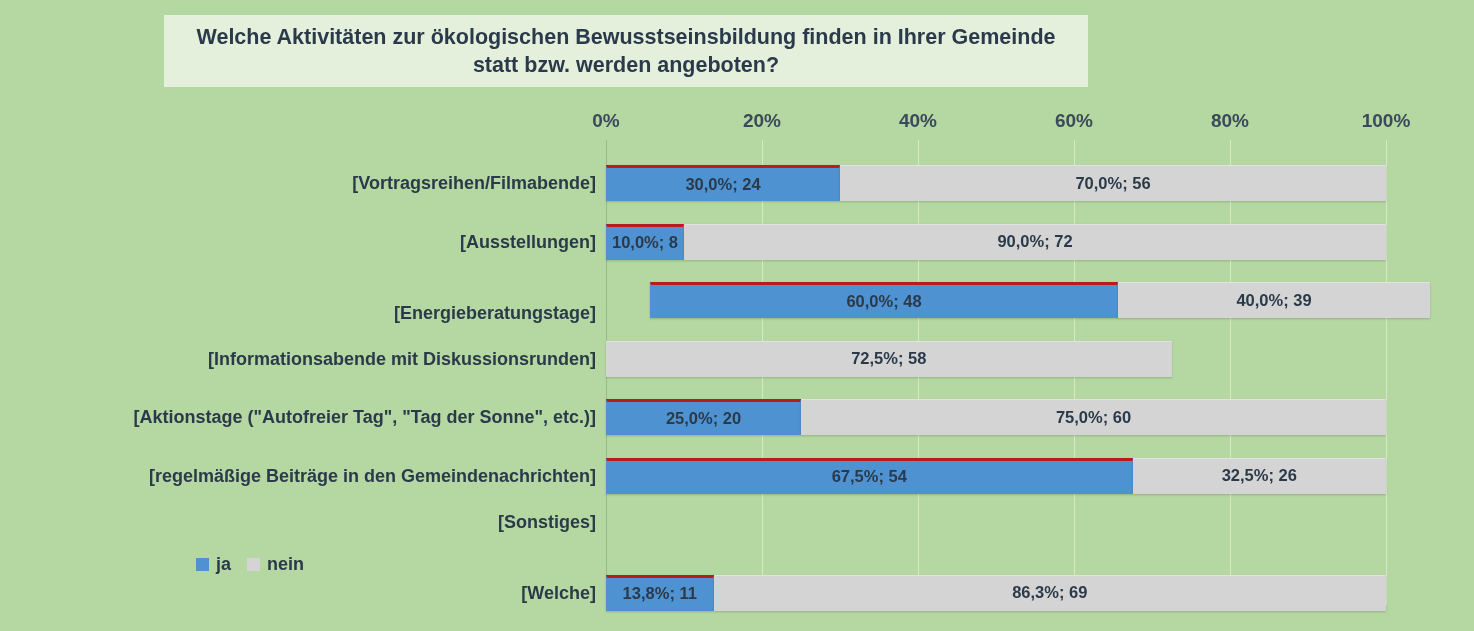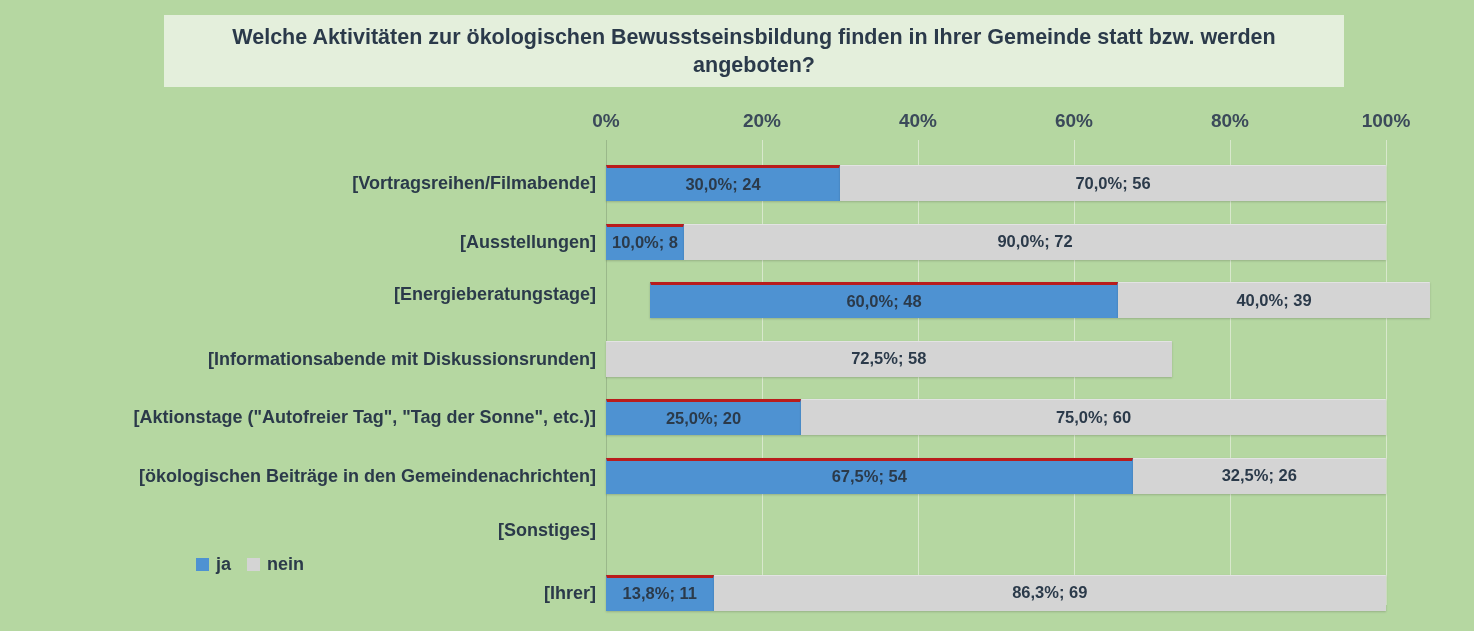--- a/index.html
+++ b/index.html
@@ -16,21 +16,21 @@
   .chart-root {
     position: relative;
     width: 1474px;
     height: 631px;
   }
   
   .title-box {
     position: absolute;
     left: 164px;
     top: 15px;
-    width: 1180px;
+    width: 924px;
     height: 72px;
     background: #e4efdc;
     display: flex;
     align-items: center;
     justify-content: center;
     text-align: center;
     box-sizing: border-box;
     padding: 4px 10px;
   }
   .title-text {
@@ -180,21 +180,21 @@
       </div>
       <div class="cat-label-wrap" style="top: 83.5px; left: -596px; width: 586px;">[Ausstellungen]</div>
       <div class="row" style="top: 83.5px;">
         <div class="seg ja" style="width: 78px;">
           <span>10,0%; 8</span>
         </div>
         <div class="seg nein" style="width: 702px;">
           <span>90,0%; 72</span>
         </div>
       </div>
-      <div class="cat-label-wrap" style="top: 136px; left: -596px; width: 586px;">[Energieberatungstage]</div>
+      <div class="cat-label-wrap" style="top: 155px; left: -596px; width: 586px;">[Energieberatungstage]</div>
       <div class="row" style="top: 142px; padding-left: 44px;">
         <div class="seg ja" style="width: 468px;">
           <span>60,0%; 48</span>
         </div>
         <div class="seg nein" style="width: 312px;">
           <span>40,0%; 39</span>
         </div>
       </div>
       <div class="cat-label-wrap" style="top: 200.5px; left: -596px; width: 586px;">[Informationsabende mit Diskussionsrunden]</div>
       <div class="row" style="top: 200.5px;">
@@ -204,31 +204,31 @@
       </div>
       <div class="cat-label-wrap" style="top: 259px; left: -596px; width: 586px;">[Aktionstage ("Autofreier Tag", "Tag der Sonne", etc.)]</div>
       <div class="row" style="top: 259px;">
         <div class="seg ja" style="width: 195px;">
           <span>25,0%; 20</span>
         </div>
         <div class="seg nein" style="width: 585px;">
           <span>75,0%; 60</span>
         </div>
       </div>
-      <div class="cat-label-wrap" style="top: 317.5px; left: -596px; width: 586px;">[ökologischen Beiträge in den Gemeindenachrichten]</div>
+      <div class="cat-label-wrap" style="top: 317.5px; left: -596px; width: 586px;">[regelmäßige Beiträge in den Gemeindenachrichten]</div>
       <div class="row" style="top: 317.5px;">
         <div class="seg ja" style="width: 526.5px;">
           <span>67,5%; 54</span>
         </div>
         <div class="seg nein" style="width: 253.5px;">
           <span>32,5%; 26</span>
         </div>
       </div>
-      <div class="cat-label-wrap" style="top: 372px; left: -596px; width: 586px;">[Sonstiges]</div>
-      <div class="cat-label-wrap" style="top: 434.5px; left: -596px; width: 586px;">[Ihrer]</div>
+      <div class="cat-label-wrap" style="top: 364px; left: -596px; width: 586px;">[Sonstiges]</div>
+      <div class="cat-label-wrap" style="top: 434.5px; left: -596px; width: 586px;">[Welche]</div>
       <div class="row" style="top: 434.5px;">
         <div class="seg ja" style="width: 107.64px;">
           <span>13,8%; 11</span>
         </div>
         <div class="seg nein" style="width: 673.14px;">
           <span>86,3%; 69</span>
         </div>
       </div>
     </div>
 

